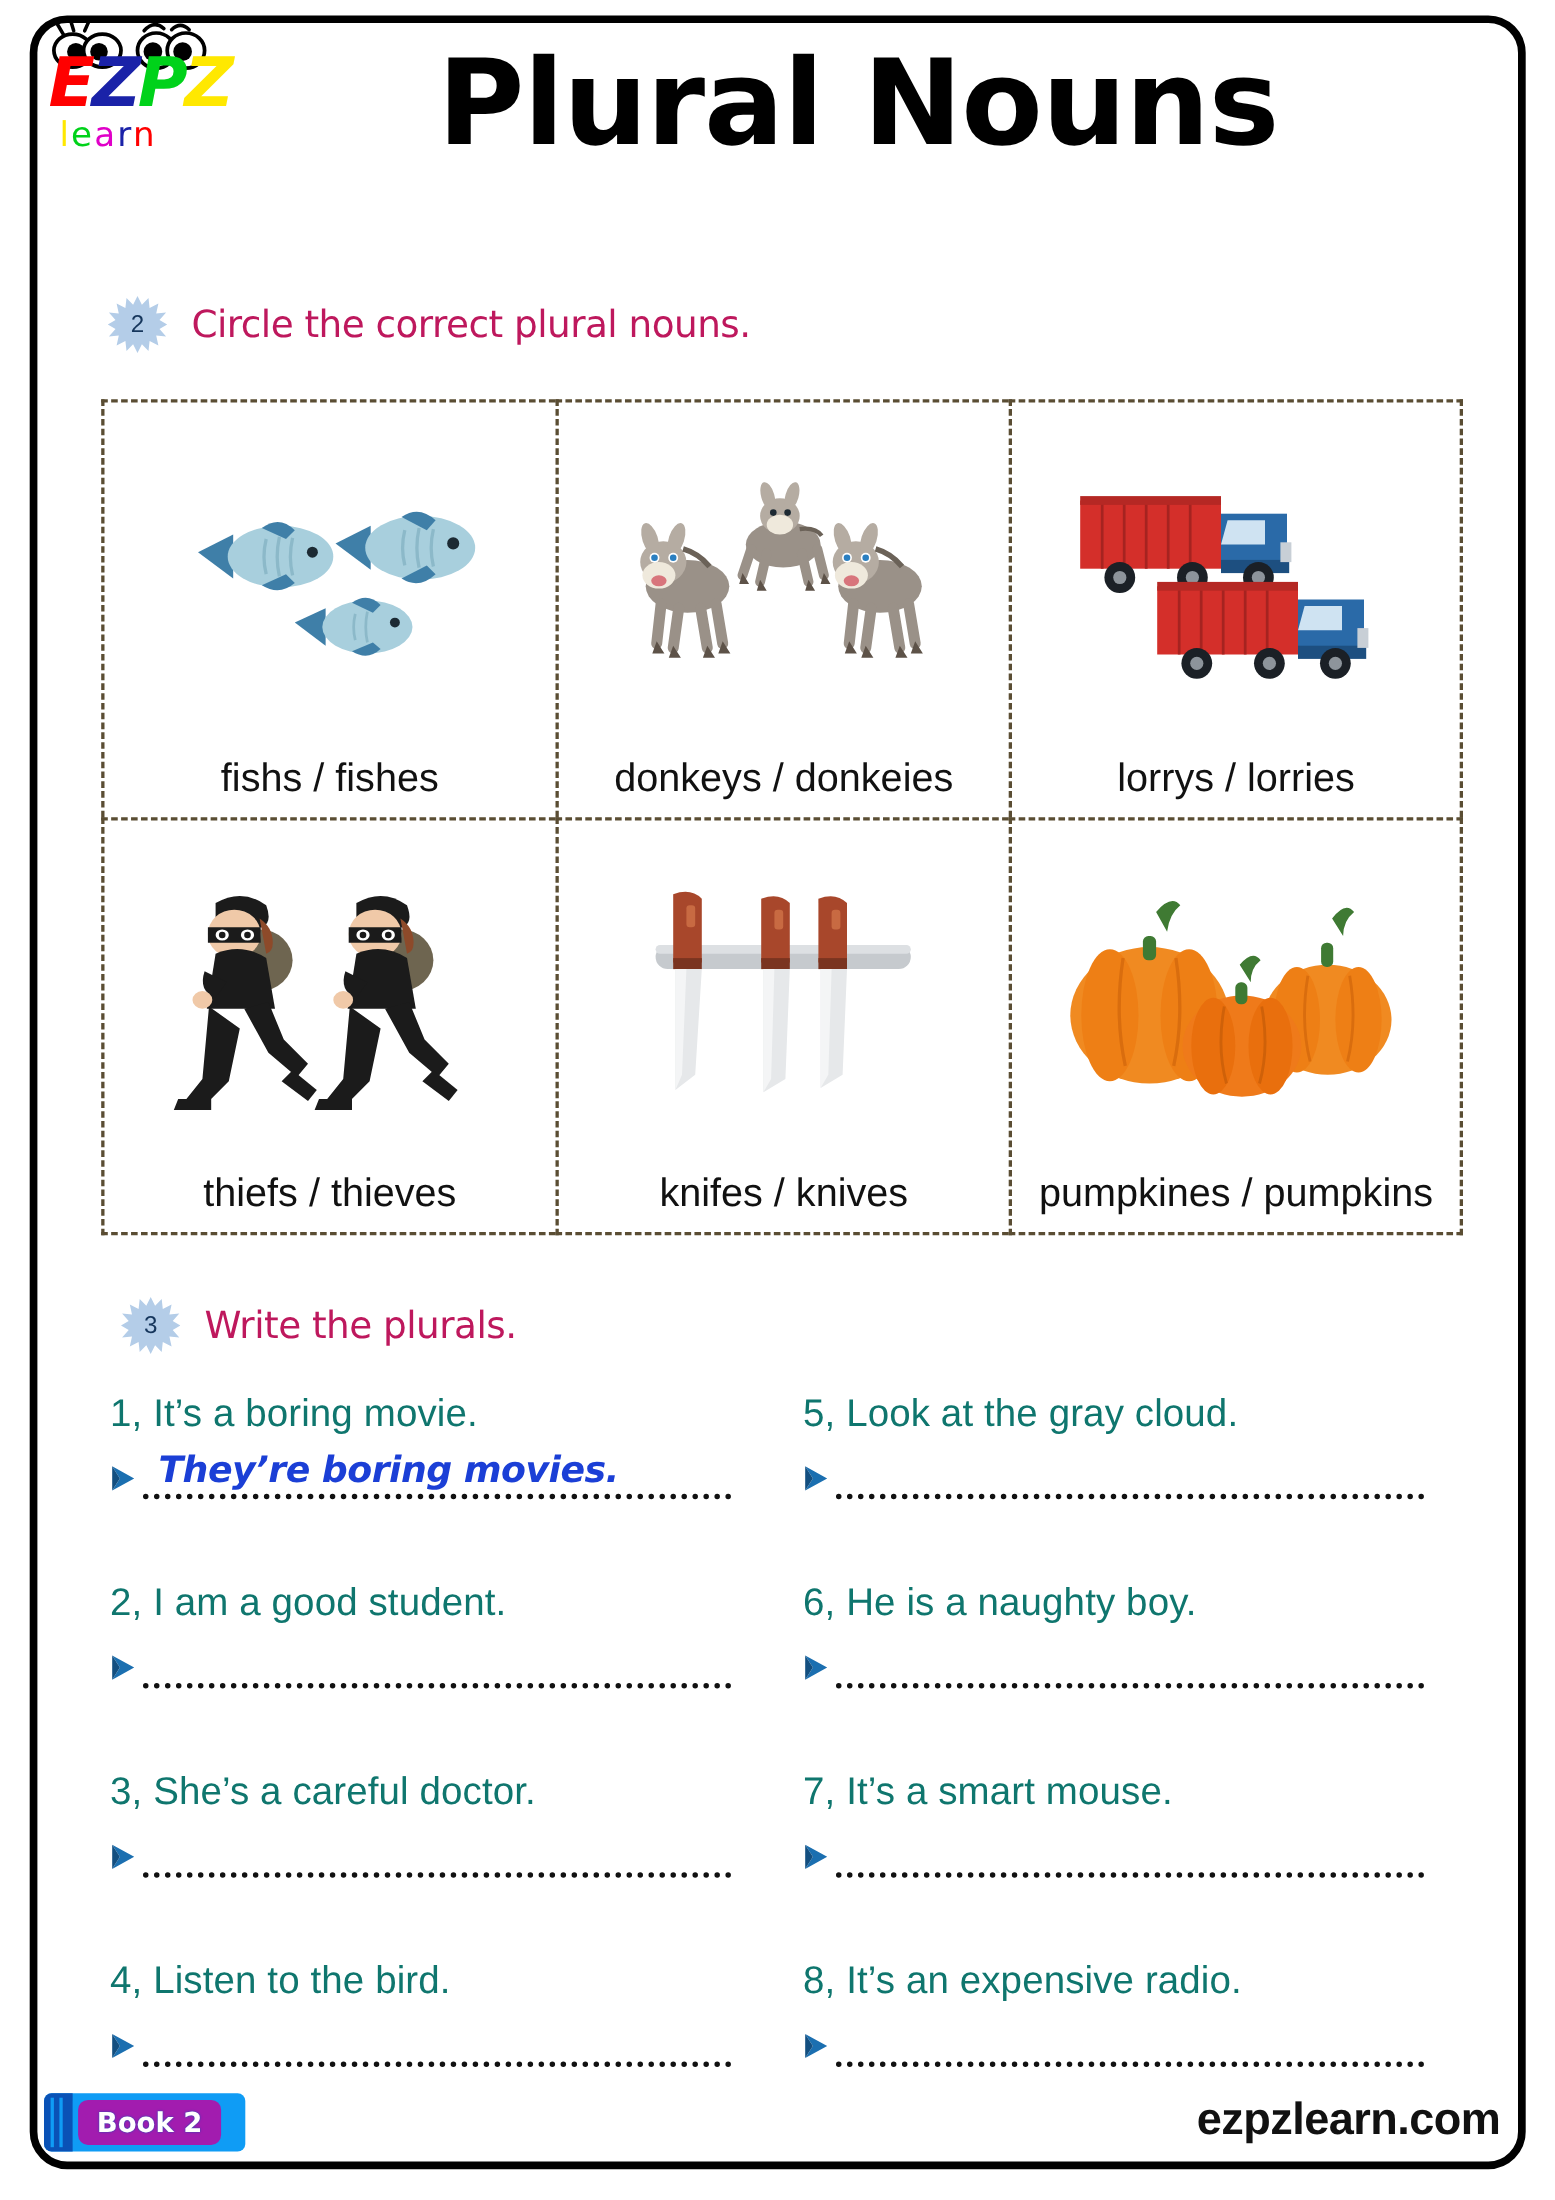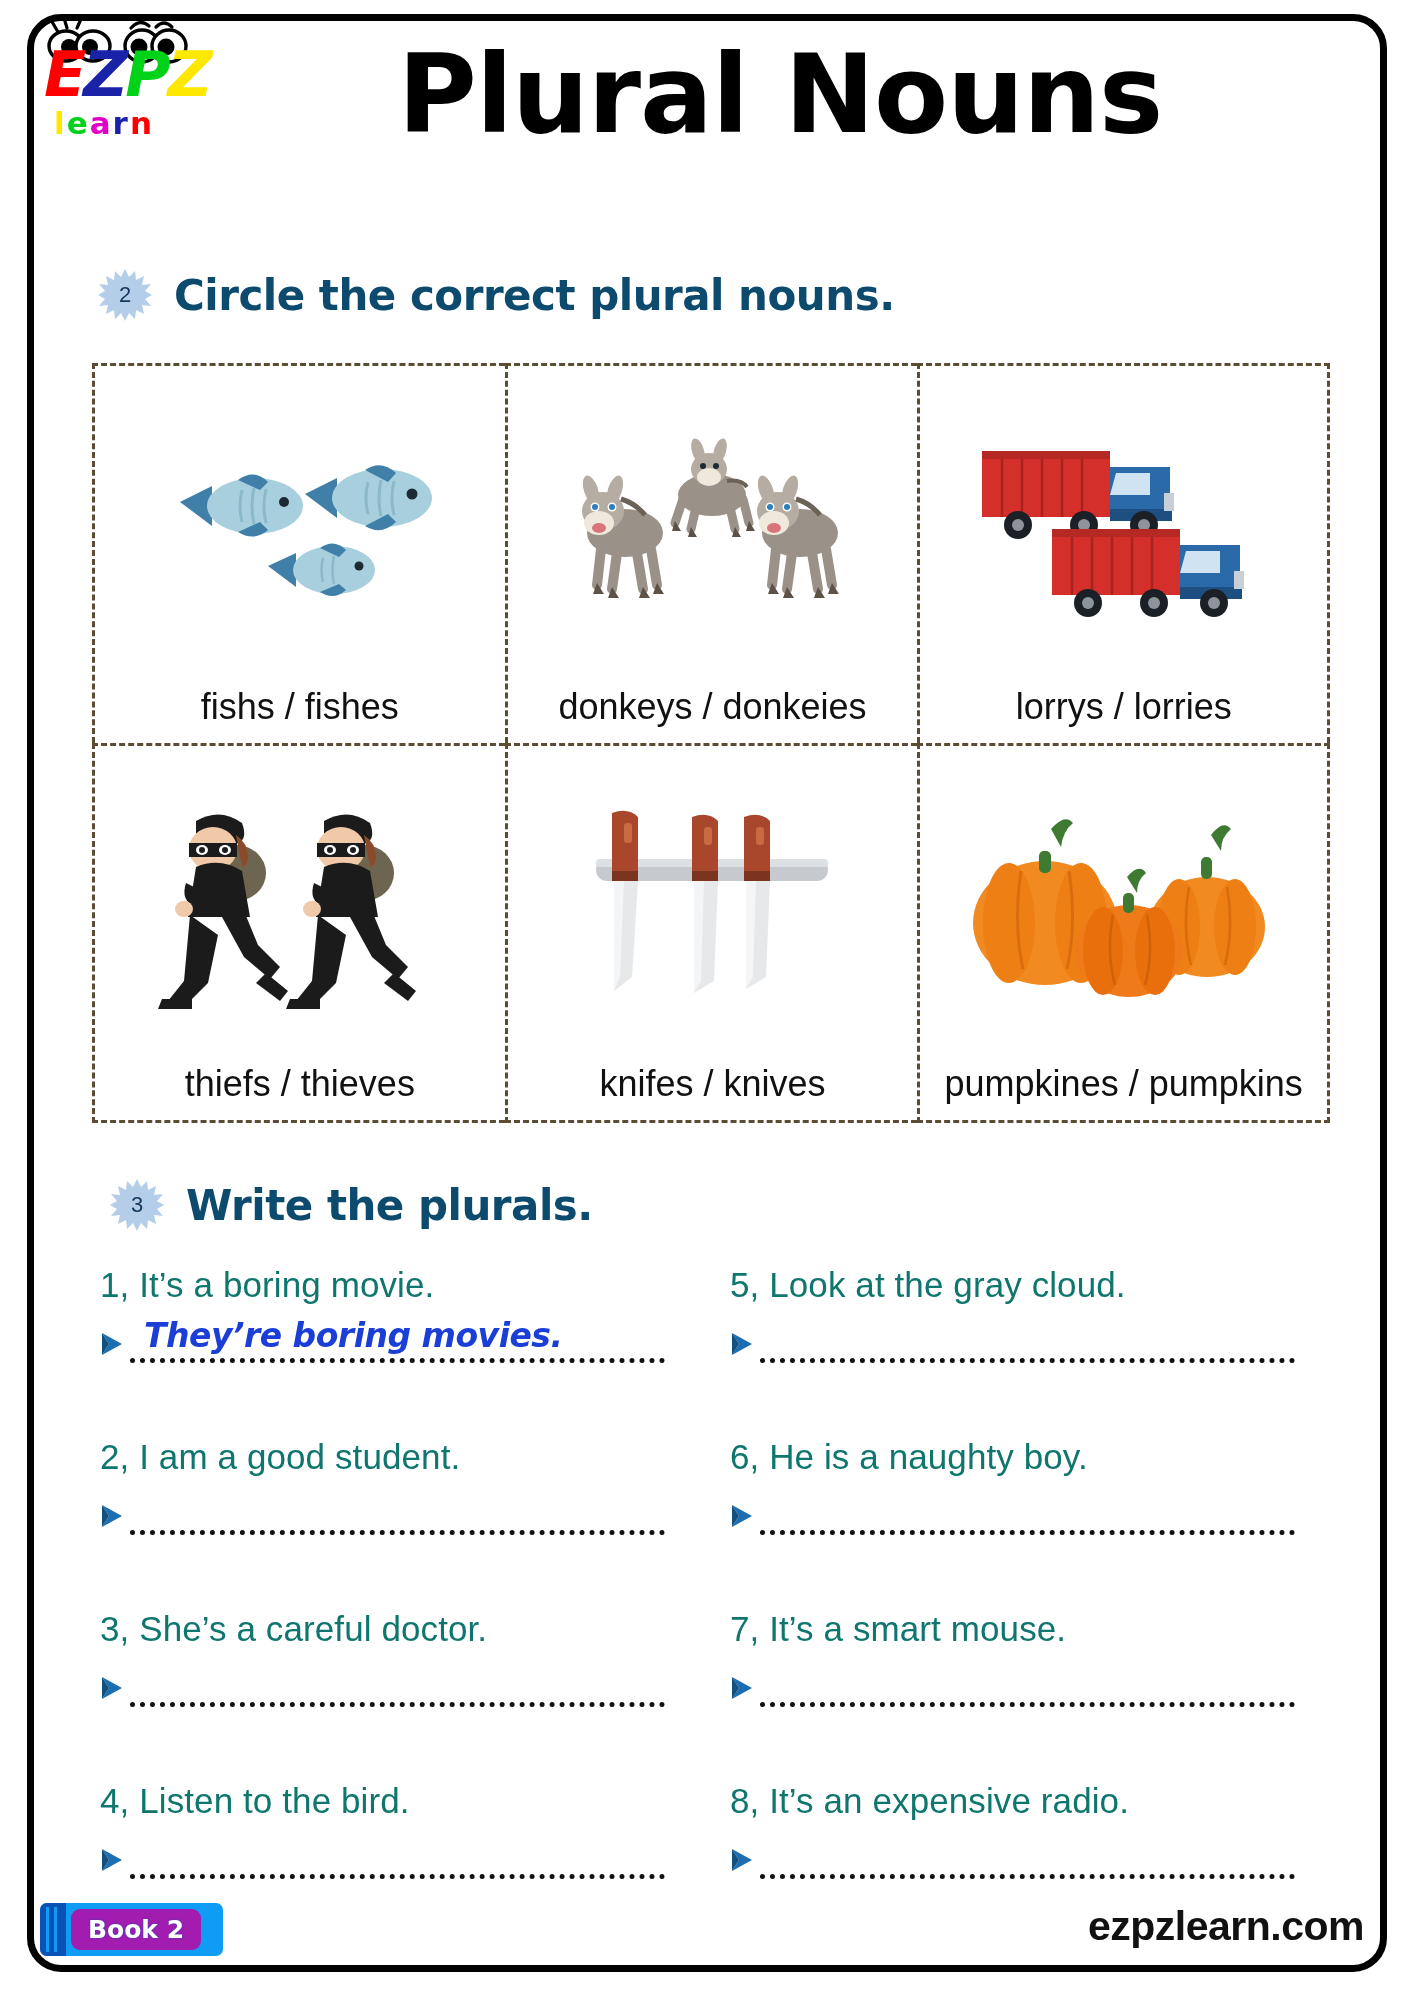--- a/index.html
+++ b/index.html
@@ -65,21 +65,21 @@
   .logo-word span { display: inline-block; }
   .lg-e { color: #ff0000; }
   .lg-z { color: #1a22a8; }
   .lg-p { color: #00d21a; }
   .lg-z2 { color: #ffe800; }
   .logo-learn {
     position: absolute;
     top: 92px;
     left: 18px;
     font-family: "DejaVu Sans", sans-serif;
-    font-weight: bold;
+    font-weight: normal;
     font-size: 31px;
     letter-spacing: 2px;
     line-height: 1;
     white-space: nowrap;
   }
   .ll-l { color: #ffe800; }
   .ll-e { color: #00d21a; }
   .ll-a { color: #e000c8; }
   .ll-r { color: #1a22a8; }
   .ll-n { color: #ff0000; }
@@ -119,23 +119,23 @@
     width: 54px; height: 54px;
     display: flex;
     align-items: center;
     justify-content: center;
     font-family: "Liberation Sans", sans-serif;
     font-size: 22px;
     color: #16365c;
   }
   .section-title {
     font-family: "DejaVu Sans", sans-serif;
-    font-weight: bold;
-    font-size: 42px;
-    color: #0c4a6e;
+    font-weight: normal;
+    font-size: 34px;
+    color: #be185d;
     letter-spacing: -0.5px;
     white-space: nowrap;
   }
 
   
   .grid {
     position: absolute;
     left: 92px;
     top: 363px;
     width: 1238px;

